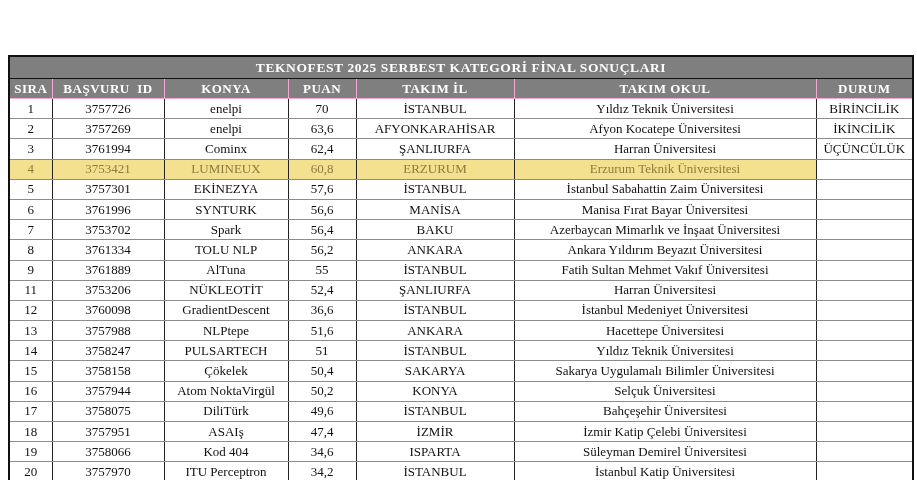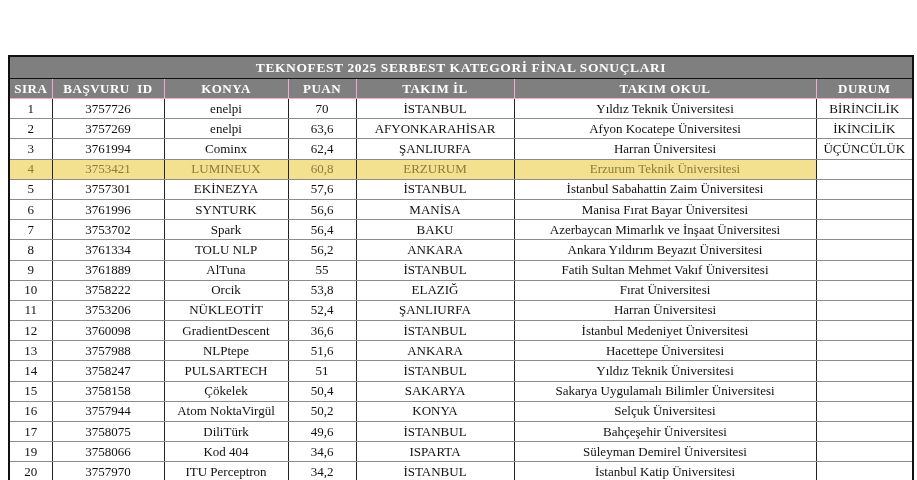--- a/index.html
+++ b/index.html
@@ -172,29 +172,20 @@
         <tr>
           <td>9</td>
           <td>3761889</td>
           <td>AlTuna</td>
           <td>55</td>
           <td>İSTANBUL</td>
           <td>Fatih Sultan Mehmet Vakıf Üniversitesi</td>
           <td class="durum-cell"></td>
         </tr>
         <tr>
-          <td>10</td>
-          <td>3758222</td>
-          <td>Orcik</td>
-          <td>53,8</td>
-          <td>ELAZIĞ</td>
-          <td>Fırat Üniversitesi</td>
-          <td class="durum-cell"></td>
-        </tr>
-        <tr>
           <td>11</td>
           <td>3753206</td>
           <td>NÜKLEOTİT</td>
           <td>52,4</td>
           <td>ŞANLIURFA</td>
           <td>Harran Üniversitesi</td>
           <td class="durum-cell"></td>
         </tr>
         <tr>
           <td>12</td>
@@ -244,20 +235,29 @@
         <tr>
           <td>17</td>
           <td>3758075</td>
           <td>DiliTürk</td>
           <td>49,6</td>
           <td>İSTANBUL</td>
           <td>Bahçeşehir Üniversitesi</td>
           <td class="durum-cell"></td>
         </tr>
         <tr>
+          <td>18</td>
+          <td>3757951</td>
+          <td>ASAIş</td>
+          <td>47,4</td>
+          <td>İZMİR</td>
+          <td>İzmir Katip Çelebi Üniversitesi</td>
+          <td class="durum-cell"></td>
+        </tr>
+        <tr>
           <td>19</td>
           <td>3758066</td>
           <td>Kod 404</td>
           <td>34,6</td>
           <td>ISPARTA</td>
           <td>Süleyman Demirel Üniversitesi</td>
           <td class="durum-cell"></td>
         </tr>
         <tr>
           <td>20</td>

